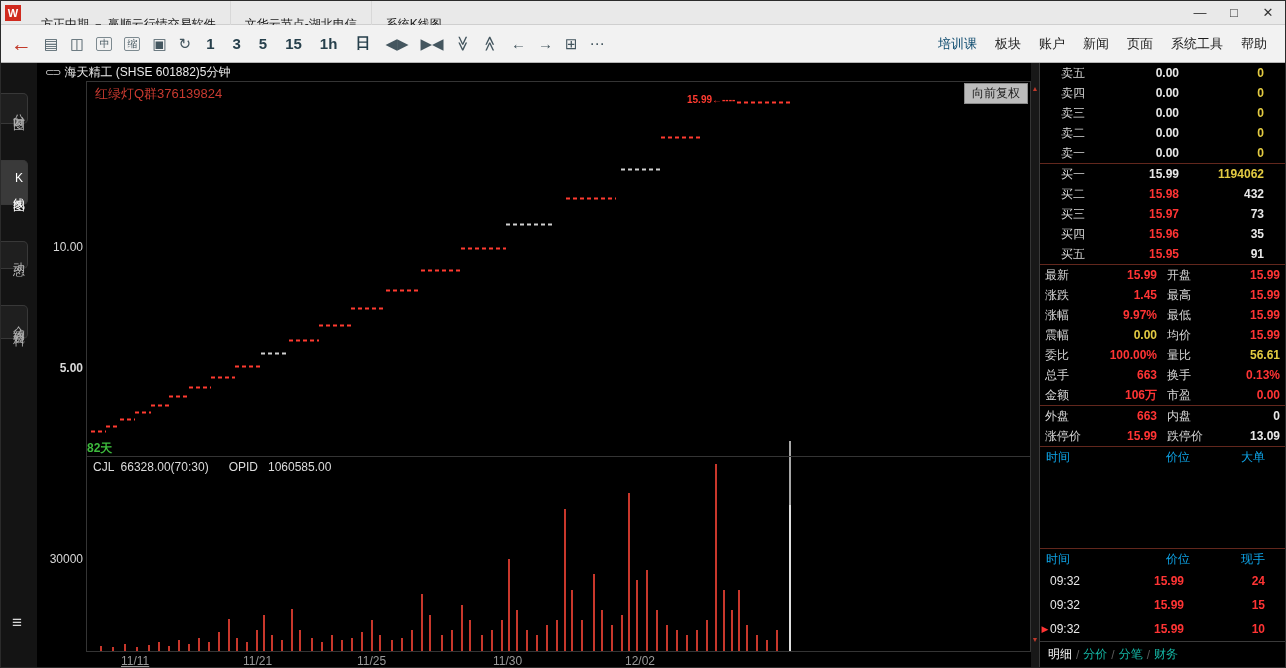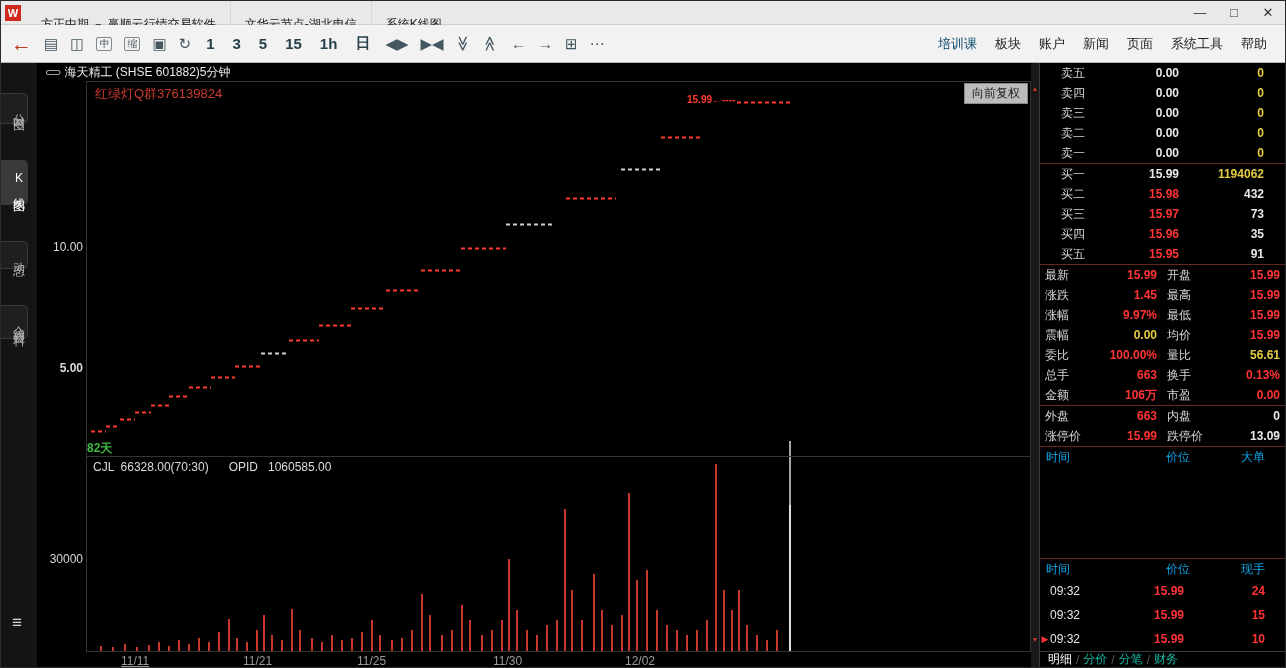--- a/index.html
+++ b/index.html
@@ -80,21 +80,21 @@
   .s-row .sv2 { flex:1; text-align:right; font-weight:bold; }
   .white { color:#e8e8e8; } .red { color:#ff3434; } .yellow { color:#e3cb42; }
   .h-row { display:flex; height:20px; align-items:center; padding:0 20px 0 6px; color:#0ea5e9; }
   .h-row .hc1 { width:66px; } .h-row .hc2 { width:78px; text-align:right; } .h-row .hc3 { flex:1; text-align:right; }
   .queue-space { flex:1; }
   .t-row { display:flex; height:24px; align-items:center; padding:0 20px 0 0; }
   .t-row .mark { width:10px; color:#ff3434; font-size:9px; text-align:center; }
   .t-row .tt { width:56px; color:#e8e8e8; }
   .t-row .tp { width:78px; text-align:right; font-weight:bold; }
   .t-row .tv { flex:1; text-align:right; font-weight:bold; }
-  .q-tabs { height:16px; border-top:1px solid #3a3a3a; display:flex; align-items:center; padding:0 8px;
+  .q-tabs { height:26px; border-top:1px solid #3a3a3a; display:flex; align-items:center; padding:0 8px;
     gap:4px; font-size:12px; margin-top:auto; }
   .q-tab { cursor:pointer; color:#14b8a6; }
   .q-tab.active { color:#ffffff; }
   .q-tab-sep { color:#5a5a5a; }
 </style>
 </head>
 <body>
 
 <div class="titlebar">
   <span class="logo">W</span>

